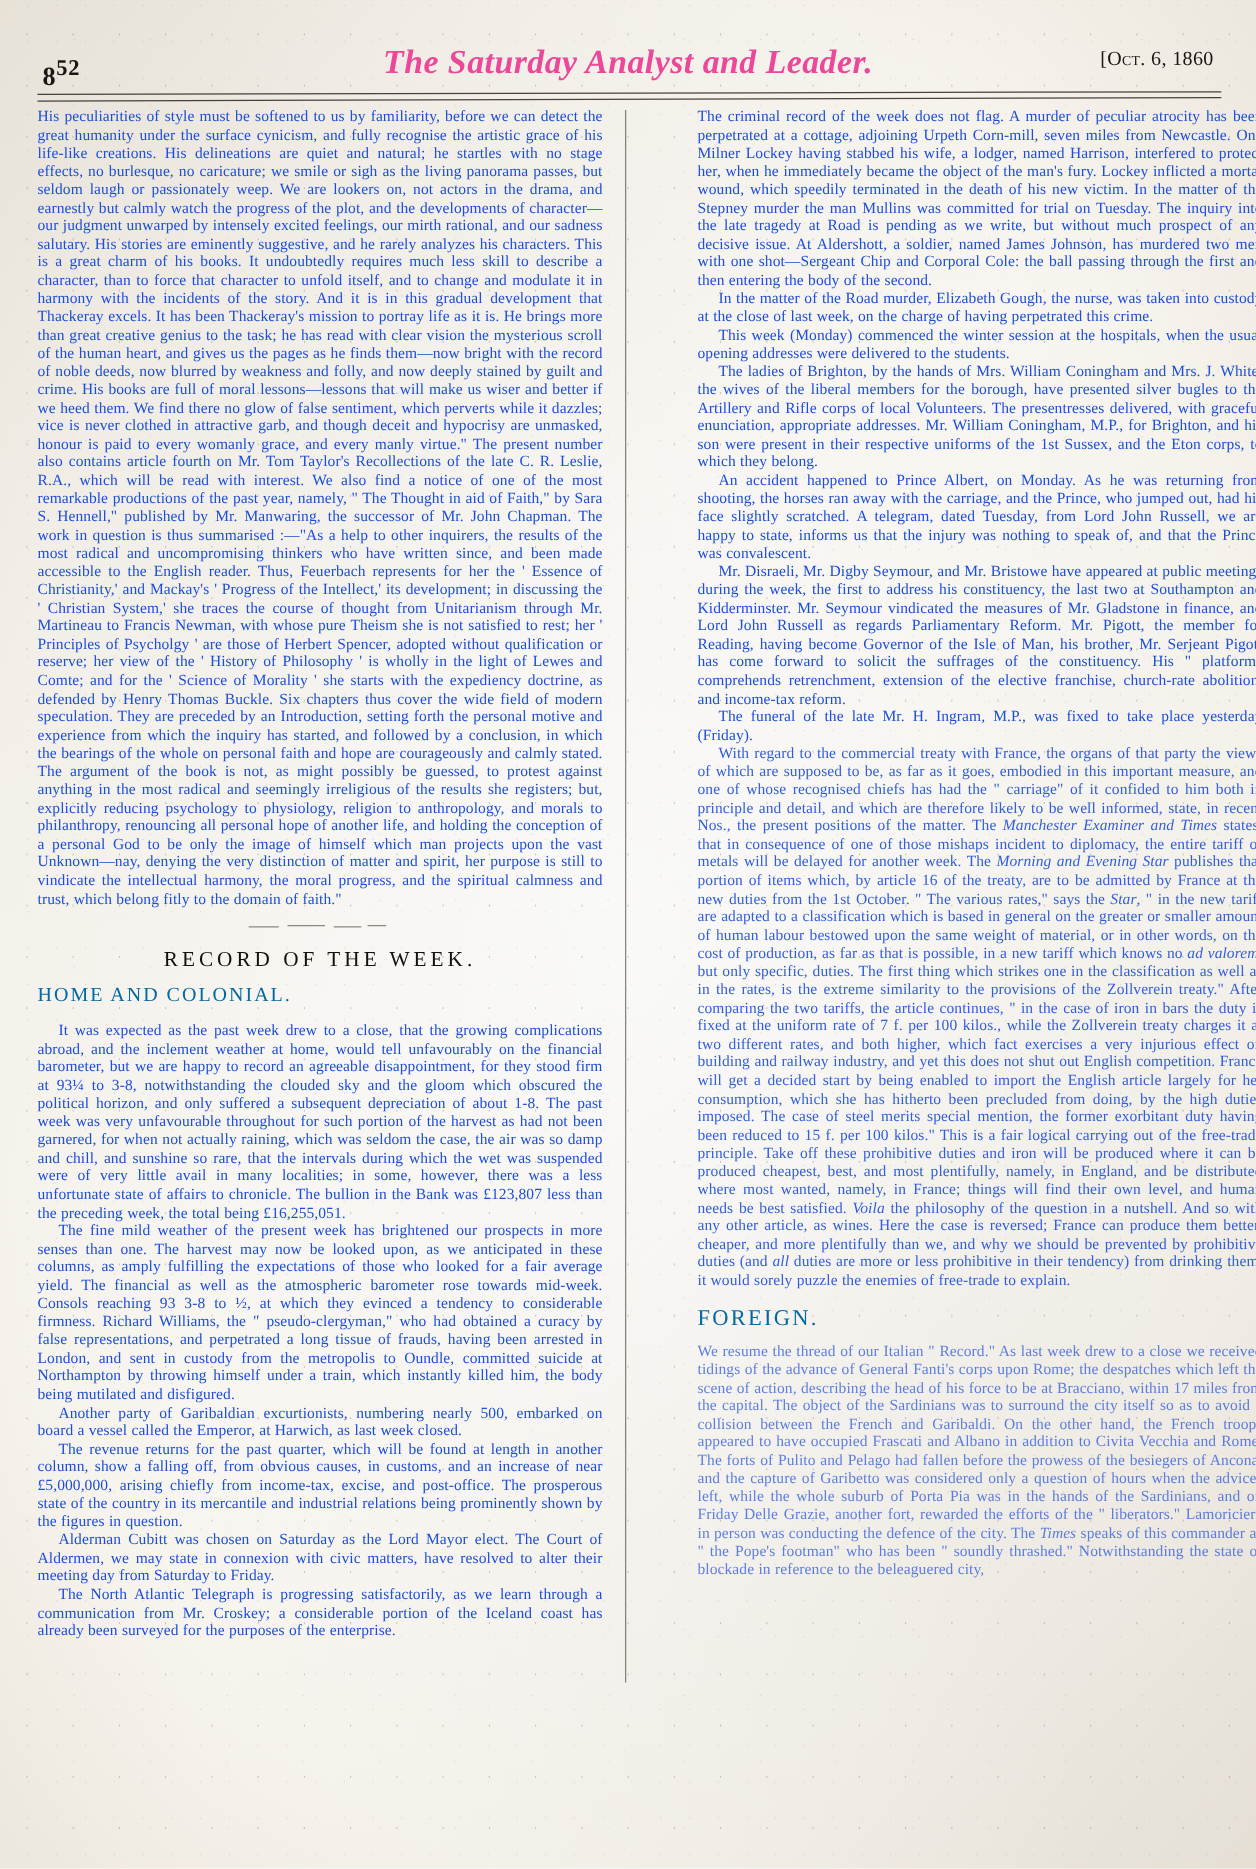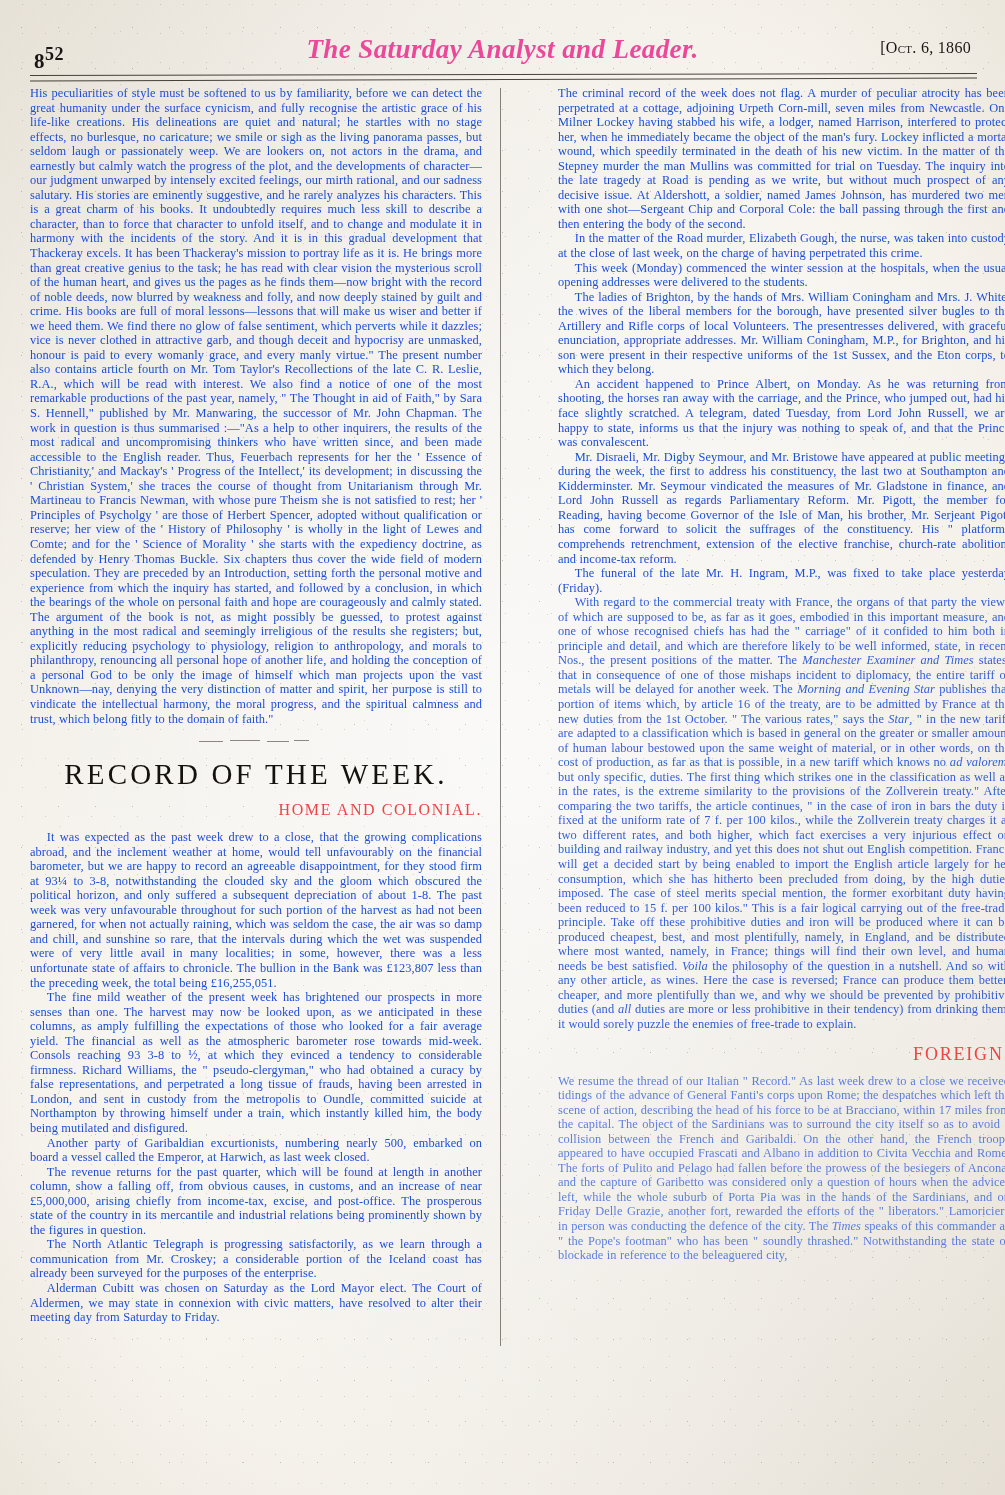--- a/index.html
+++ b/index.html
@@ -160,32 +160,32 @@
   .ornament span:nth-child(1) { left: 2px;  width: 24px; }
   .ornament span:nth-child(2) { left: 33px; width: 30px; top: 1px; }
   .ornament span:nth-child(3) { left: 70px; width: 22px; }
   .ornament span:nth-child(4) { left: 97px; width: 15px; top: 1px; }
 
   h2.section-head {
     margin: 12px 0 10px 0;
     text-align: center;
     font-family: "Liberation Serif", serif;
     font-weight: 400;
-    font-size: 29px;
+    font-size: 17px;
     letter-spacing: 3.2px;
     color: #15110d;
   }
   h3.sub-head {
     margin: 0 0 11px 0;
-    text-align: right;
+    text-align: left;
     font-family: "Liberation Serif", serif;
     font-weight: 400;
     font-size: 16px;
     letter-spacing: 1.6px;
-    color: #ef4444;
+    color: #0369a1;
   }
   h3.sub-head.foreign {
     margin: 12px 0 9px 0;
     font-size: 18px;
     letter-spacing: 1.8px;
   }
 
   
   .fade-1 { opacity: 0.90; }
   .fade-3 { opacity: 0.70; }
@@ -220,22 +220,22 @@
         <span></span>
     </div>
 
     <h2 class="section-head">RECORD OF THE WEEK.</h2>
     <h3 class="sub-head">HOME AND COLONIAL.</h3>
 
     <p class="body indent">It was expected as the past week drew to a close, that the growing complications abroad, and the inclement weather at home, would tell unfavourably on the financial barometer, but we are happy to record an agreeable disappointment, for they stood firm at 93¼ to 3-8, notwithstanding the clouded sky and the gloom which obscured the political horizon, and only suffered a subsequent depreciation of about 1-8. The past week was very unfavourable throughout for such portion of the harvest as had not been garnered, for when not actually raining, which was seldom the case, the air was so damp and chill, and sunshine so rare, that the intervals during which the wet was suspended were of very little avail in many localities; in some, however, there was a less unfortunate state of affairs to chronicle. The bullion in the Bank was £123,807 less than the preceding week, the total being £16,255,051.</p>
     <p class="body">The fine mild weather of the present week has brightened our prospects in more senses than one. The harvest may now be looked upon, as we anticipated in these columns, as amply fulfilling the expectations of those who looked for a fair average yield. The financial as well as the atmospheric barometer rose towards mid-week. Consols reaching 93 3-8 to ½, at which they evinced a tendency to considerable firmness. Richard Williams, the " pseudo-clergyman," who had obtained a curacy by false representations, and perpetrated a long tissue of frauds, having been arrested in London, and sent in custody from the metropolis to Oundle, committed suicide at Northampton by throwing himself under a train, which instantly killed him, the body being mutilated and disfigured.</p>
     <p class="body">Another party of Garibaldian excurtionists, numbering nearly 500, embarked on board a vessel called the Emperor, at Harwich, as last week closed.</p>
     <p class="body">The revenue returns for the past quarter, which will be found at length in another column, show a falling off, from obvious causes, in customs, and an increase of near £5,000,000, arising chiefly from income-tax, excise, and post-office. The prosperous state of the country in its mercantile and industrial relations being prominently shown by the figures in question.</p>
+    <p class="body">Alderman Cubitt was chosen on Saturday as the Lord Mayor elect. The Court of Aldermen, we may state in connexion with civic matters, have resolved to alter their meeting day from Saturday to Friday.</p>
     <p class="body">The North Atlantic Telegraph is progressing satisfactorily, as we learn through a communication from Mr. Croskey; a considerable portion of the Iceland coast has already been surveyed for the purposes of the enterprise.</p>
-    <p class="body">Alderman Cubitt was chosen on Saturday as the Lord Mayor elect. The Court of Aldermen, we may state in connexion with civic matters, have resolved to alter their meeting day from Saturday to Friday.</p>
   </div>
 
   <div class="col col-right">
 
     <p class="body noindent">The criminal record of the week does not flag. A murder of peculiar atrocity has been perpetrated at a cottage, adjoining Urpeth Corn-mill, seven miles from Newcastle. One Milner Lockey having stabbed his wife, a lodger, named Harrison, interfered to protect her, when he immediately became the object of the man's fury. Lockey inflicted a mortal wound, which speedily terminated in the death of his new victim. In the matter of the Stepney murder the man Mullins was committed for trial on Tuesday. The inquiry into the late tragedy at Road is pending as we write, but without much prospect of any decisive issue. At Aldershott, a soldier, named James Johnson, has murdered two men with one shot—Sergeant Chip and Corporal Cole: the ball passing through the first and then entering the body of the second.</p>
     <p class="body">In the matter of the Road murder, Elizabeth Gough, the nurse, was taken into custody at the close of last week, on the charge of having perpetrated this crime.</p>
     <p class="body">This week (Monday) commenced the winter session at the hospitals, when the usual opening addresses were delivered to the students.</p>
     <p class="body">The ladies of Brighton, by the hands of Mrs. William Coningham and Mrs. J. White, the wives of the liberal members for the borough, have presented silver bugles to the Artillery and Rifle corps of local Volunteers. The presentresses delivered, with graceful enunciation, appropriate addresses. Mr. William Coningham, M.P., for Brighton, and his son were present in their respective uniforms of the 1st Sussex, and the Eton corps, to which they belong.</p>
     <p class="body">An accident happened to Prince Albert, on Monday. As he was returning from shooting, the horses ran away with the carriage, and the Prince, who jumped out, had his face slightly scratched. A telegram, dated Tuesday, from Lord John Russell, we are happy to state, informs us that the injury was nothing to speak of, and that the Prince was convalescent.</p>
     <p class="body">Mr. Disraeli, Mr. Digby Seymour, and Mr. Bristowe have appeared at public meetings during the week, the first to address his constituency, the last two at Southampton and Kidderminster. Mr. Seymour vindicated the measures of Mr. Gladstone in finance, and Lord John Russell as regards Parliamentary Reform. Mr. Pigott, the member for Reading, having become Governor of the Isle of Man, his brother, Mr. Serjeant Pigott has come forward to solicit the suffrages of the constituency. His " platform" comprehends retrenchment, extension of the elective franchise, church-rate abolition, and income-tax reform.</p>

